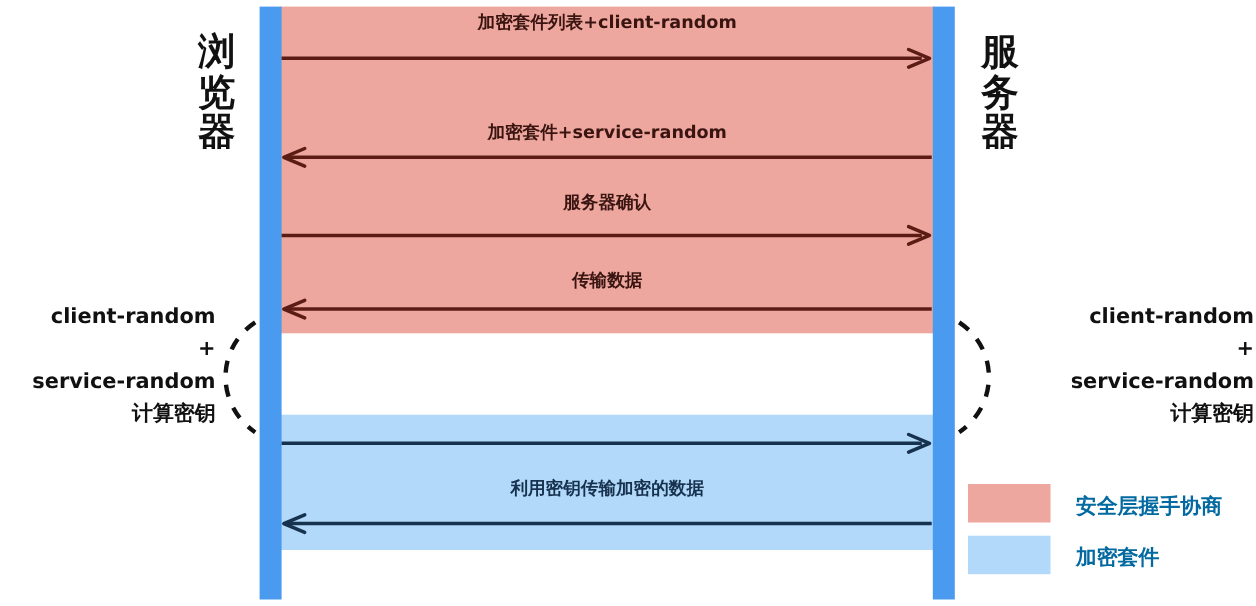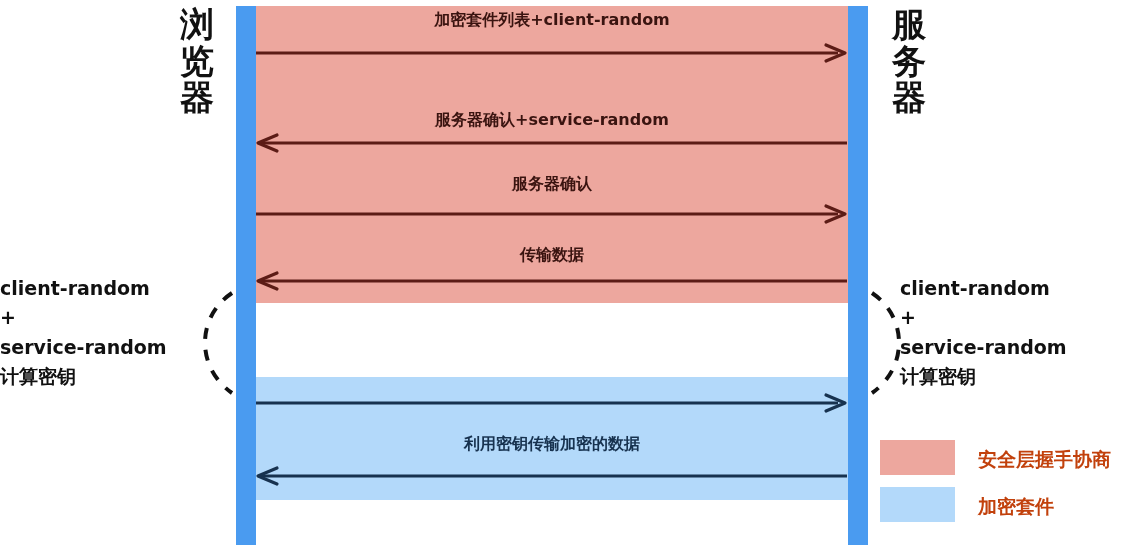--- a/index.html
+++ b/index.html
@@ -22,20 +22,21 @@
     height: 551px;
   }
   .vlabel {
     position: absolute;
     font-size: 34px;
     font-weight: 700;
     color: #111111;
     line-height: 1.08;
     text-align: center;
     letter-spacing: 0px;
+    margin-top: 23px;
   }
   #browser-label {
     left: 168px;
     top: 6px;
     width: 58px;
   }
   #server-label {
     left: 880px;
     top: 6px;
     width: 58px;
@@ -46,41 +47,41 @@
     font-size: 16px;
     font-weight: 600;
     white-space: nowrap;
     color: #3a1410;
   }
   .msg-label.blue {
     color: #17324f;
   }
   .side-block {
     position: absolute;
-    text-align: left;
+    text-align: right;
     font-size: 19px;
     font-weight: 600;
     color: #111111;
     line-height: 1.55;
   }
   #left-block {
     left: 0px;
     top: 274px;
     width: 196px;
   }
   #right-block {
     left: 900px;
     top: 274px;
     width: 240px;
   }
   .legend-text {
     position: absolute;
     font-size: 19px;
     font-weight: 600;
-    color: #c2410c;
+    color: #0369a1;
     white-space: nowrap;
   }
 </style>
 </head>
 <body>
 
 <svg id="diagram" viewBox="0 0 1142 551">
 
   <rect x="255" y="6" width="594" height="297" fill="#eda79e"></rect>
   <rect x="255" y="377" width="594" height="123" fill="#b3d9fa"></rect>
@@ -118,21 +119,21 @@
   <path d="M 872 293 C 908 317, 908 368, 872 393" fill="none" stroke="#111111" stroke-width="4" stroke-dasharray="11 11" stroke-linecap="butt"></path>
 
   <rect x="880" y="440" width="75" height="35" fill="#eda79e"></rect>
   <rect x="880" y="487" width="75" height="35" fill="#b3d9fa"></rect>
 </svg>
 
 <div class="vlabel" id="browser-label">浏览器</div>
 <div class="vlabel" id="server-label">服务器</div>
 
 <div class="msg-label" style="left:255px; top:10px; width:594px;">加密套件列表+client-random</div>
-<div class="msg-label" style="left:255px; top:110px; width:594px;">服务器确认+service-random</div>
+<div class="msg-label" style="left:255px; top:110px; width:594px;">加密套件+service-random</div>
 <div class="msg-label" style="left:255px; top:174px; width:594px;">服务器确认</div>
 <div class="msg-label" style="left:255px; top:245px; width:594px;">传输数据</div>
 <div class="msg-label blue" style="left:255px; top:406px; width:594px;margin-top:28px;">利用密钥传输加密的数据</div>
 
 <div class="side-block" id="left-block">
   <div>client-random</div>
   <div>+</div>
   <div>service-random</div>
   <div>计算密钥</div>
 </div>

